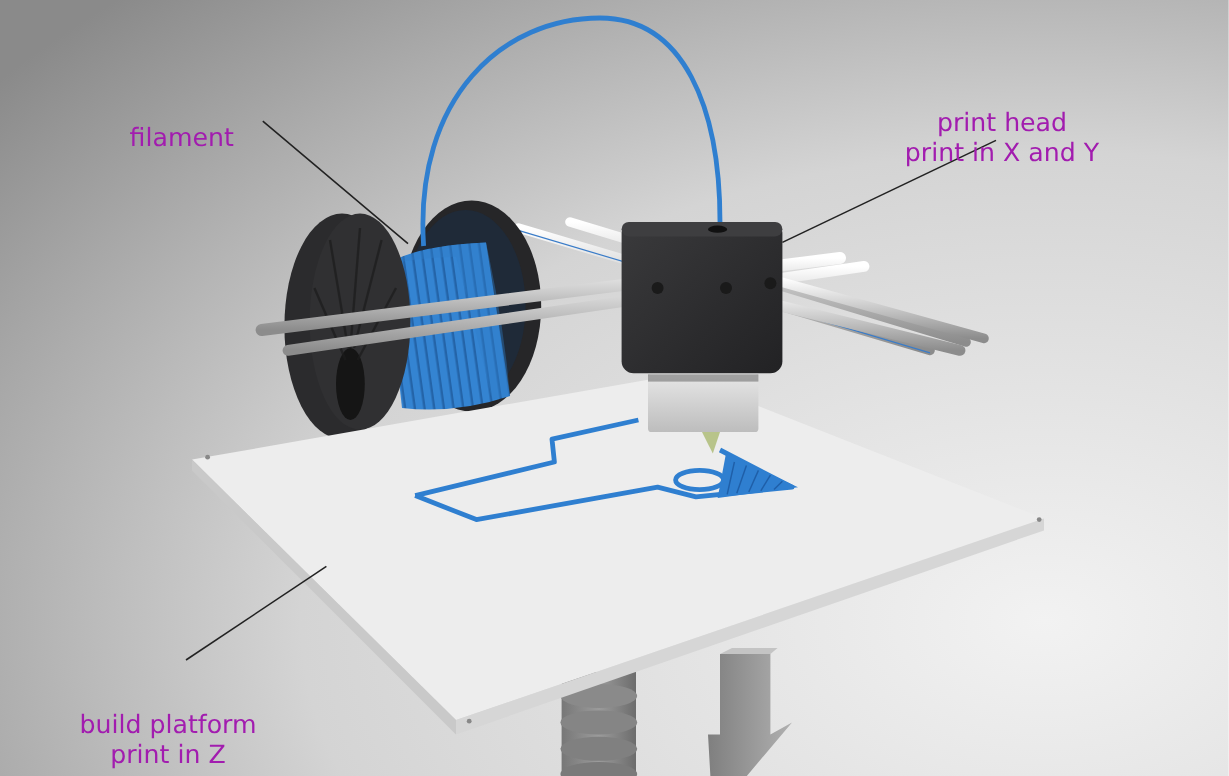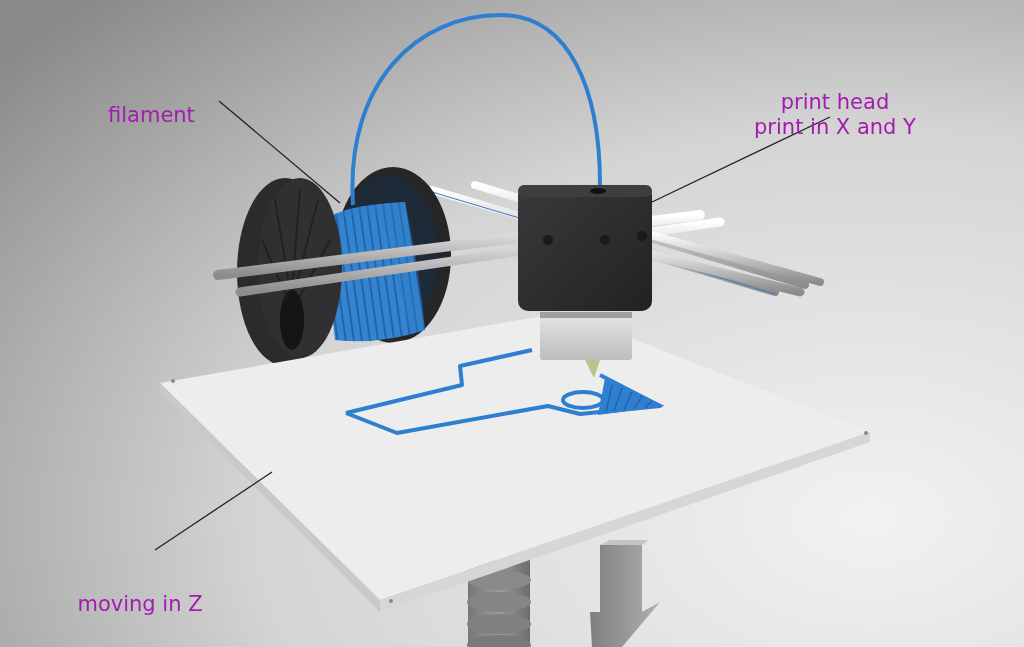--- a/index.html
+++ b/index.html
@@ -145,14 +145,15 @@
     <line x1="155" y1="550" x2="272" y2="472"></line>
   </g>
 </svg>
 
 <div id="lbl-filament" class="label">filament</div>
 <div id="lbl-head" class="label">
   <div>print head</div>
   <div>print in X and Y</div>
 </div>
 <div id="lbl-platform" class="label">
-  <div>moving in Z</div>
+  <div>build platform</div>
+  <div>print in Z</div>
 </div>
 
 </body></html>

